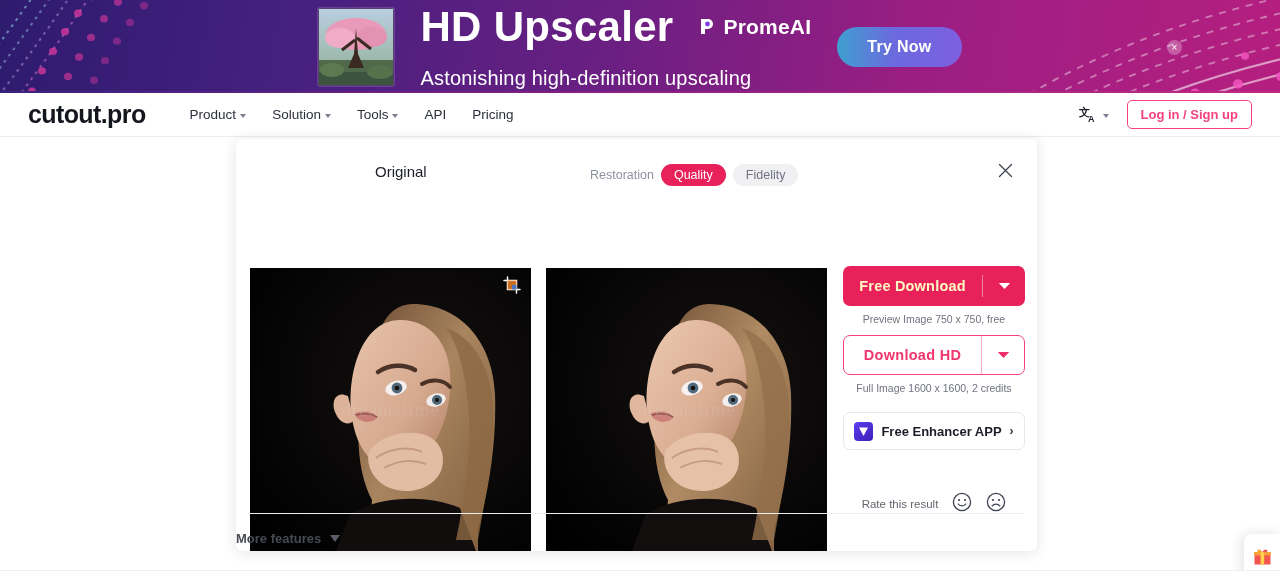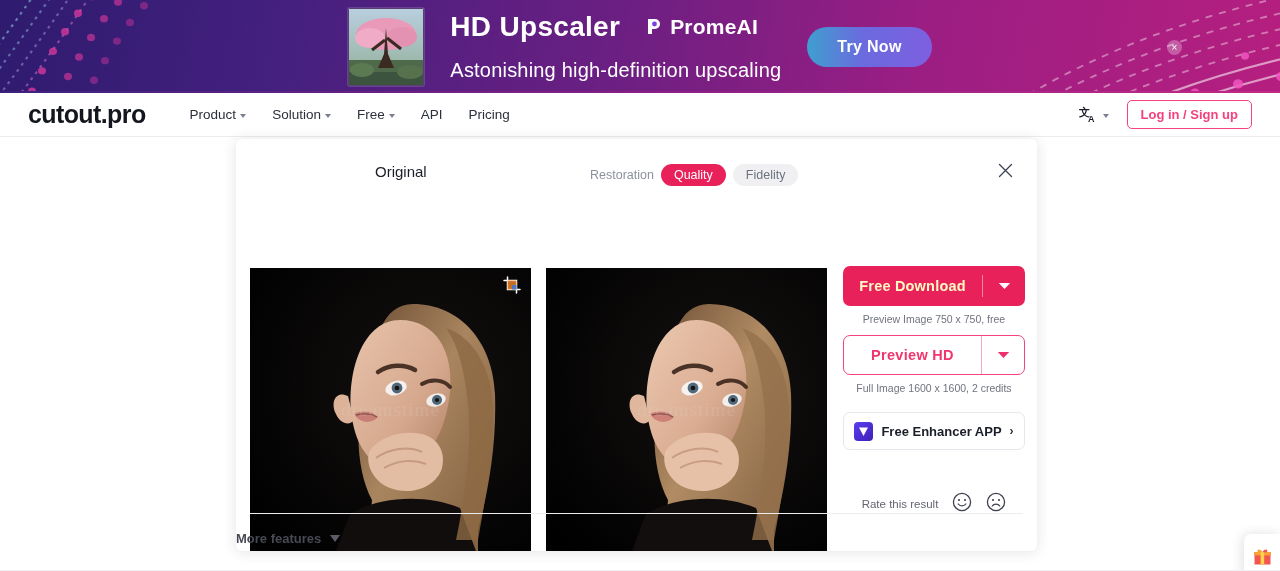--- a/index.html
+++ b/index.html
@@ -34,21 +34,21 @@
     display:flex; align-items:center; justify-content:center; gap:26px;
   }
   .promo-thumb {
     width:76px; height:78px; flex:0 0 auto;
     border-radius:2px; overflow:hidden;
     box-shadow:0 0 0 1px rgba(255,255,255,.15);
   }
   .promo-text { color:#fff; line-height:1.15; }
   .promo-title-row { display:flex; align-items:center; gap:22px; }
   .promo-title {
-    font-size:28px; font-weight:700; letter-spacing:.3px;
+    font-size:42px; font-weight:700; letter-spacing:.3px;
   }
   .promo-brand {
     display:flex; align-items:center; gap:7px;
     font-size:21px; font-weight:600; letter-spacing:.2px;
   }
   .promo-sub { font-size:20px; font-weight:400; margin-top:16px; letter-spacing:.2px; }
   .promo-cta {
     flex:0 0 auto;
     padding:11px 30px; border-radius:22px;
     background:linear-gradient(90deg,#3f9fd0 0%,#6b6ade 45%,#7d5fe0 100%);
@@ -355,21 +355,21 @@
   <div class="nav-links">
     <div class="nav-link">
       <span>Product</span>
       <i class="caret"></i>
     </div>
     <div class="nav-link">
       <span>Solution</span>
       <i class="caret"></i>
     </div>
     <div class="nav-link">
-      <span>Free</span>
+      <span>Tools</span>
       <i class="caret"></i>
     </div>
     <div class="nav-link">
       <span>API</span>
     </div>
     <div class="nav-link">
       <span>Pricing</span>
     </div>
   </div>
 
@@ -504,21 +504,21 @@
           <span class="div"></span>
           <span class="arw">
             <svg width="13" height="8" viewBox="0 0 13 8">
                 <path d="M0.8 1 L6.5 7 L12.2 1 Z" fill="#ffffff"></path>
               </svg>
           </span>
         </div>
         <div class="cap">Preview Image 750 x 750, free</div>
 
         <div class="btn-hd">
-          <span class="lbl">Preview HD</span>
+          <span class="lbl">Download HD</span>
           <span class="div"></span>
           <span class="arw">
             <svg width="13" height="8" viewBox="0 0 13 8">
                 <path d="M0.8 1 L6.5 7 L12.2 1 Z" fill="#ee2f6b"></path>
               </svg>
           </span>
         </div>
         <div class="cap">Full Image 1600 x 1600, 2 credits</div>
 
         <div class="btn-app">

